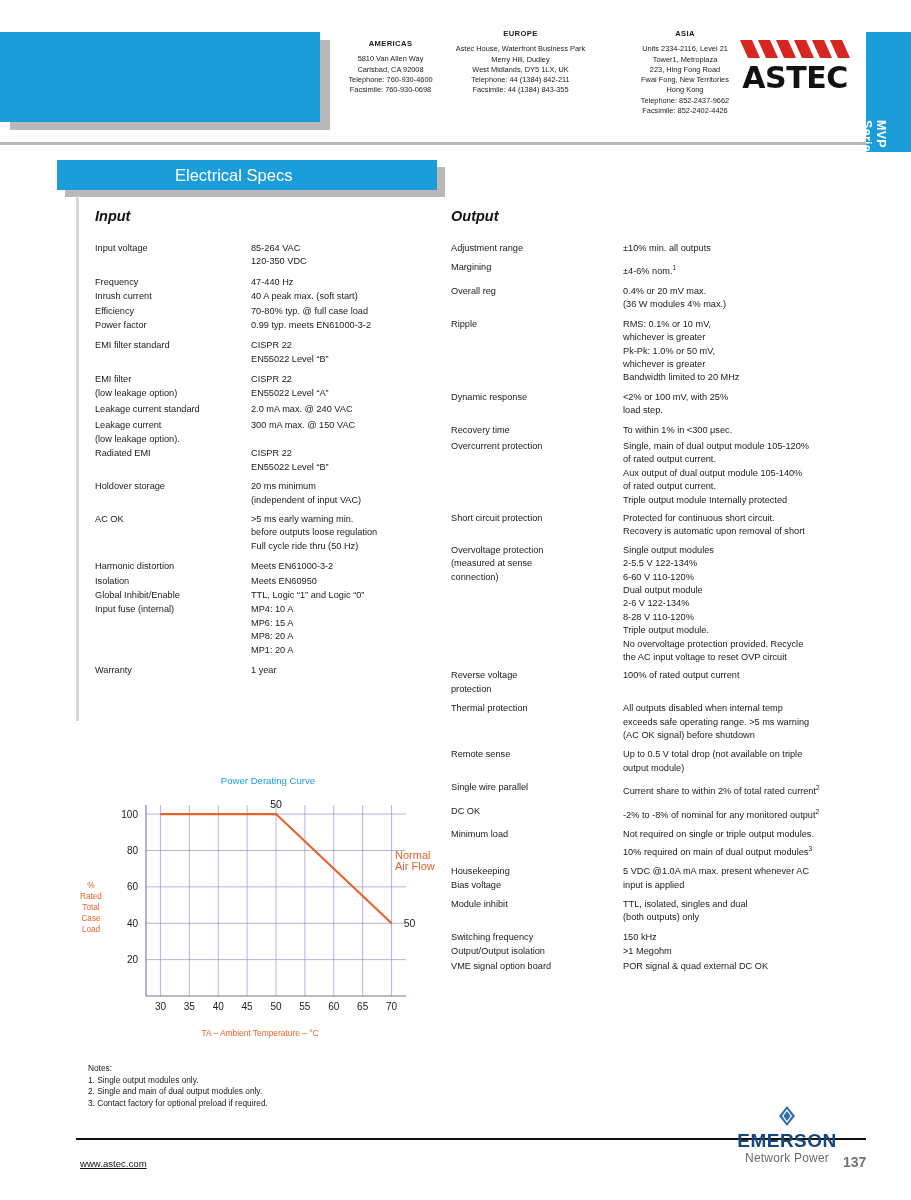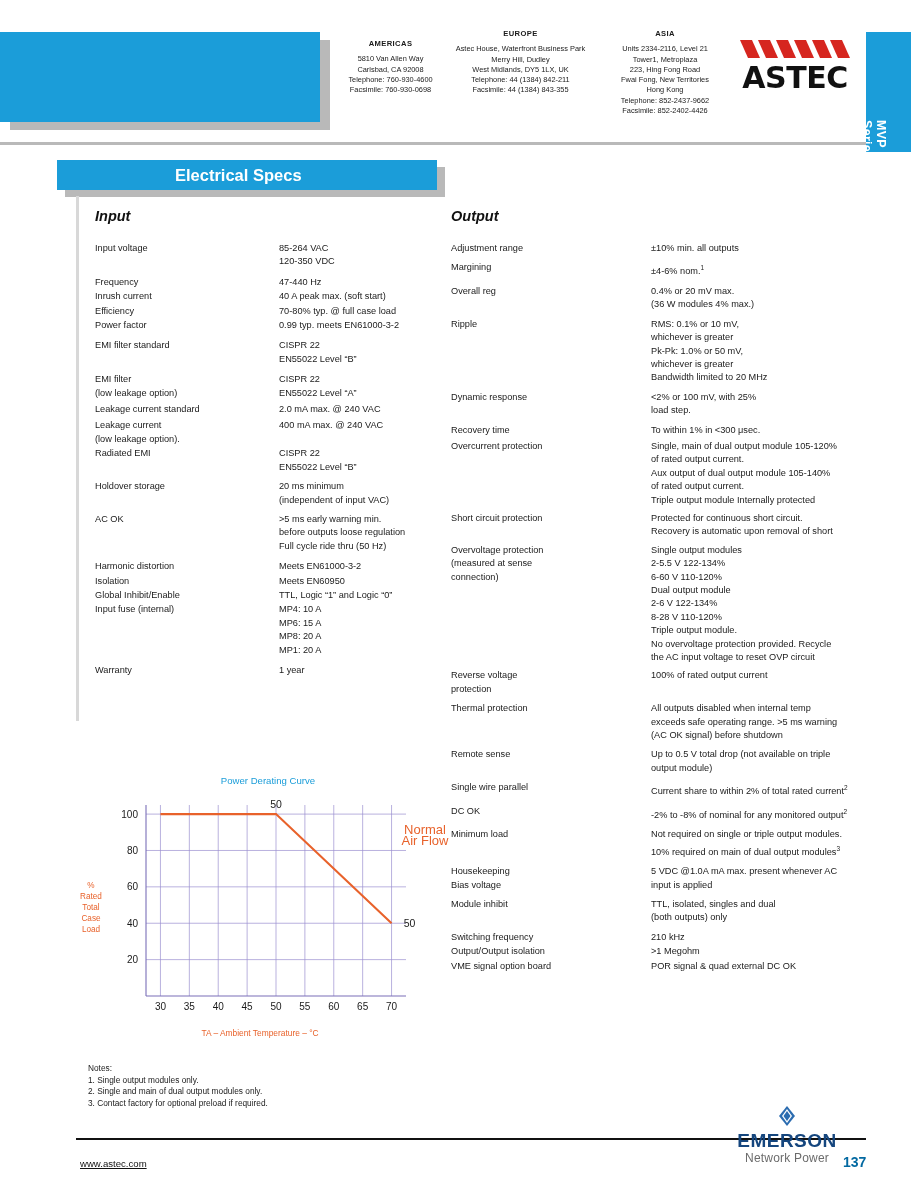--- a/index.html
+++ b/index.html
@@ -37,61 +37,61 @@
     position:absolute; left:860px; top:120px;
     writing-mode: vertical-rl;
     color:#ffffff; font-weight:bold; font-size:12.5px; letter-spacing:.3px;
   }
   .hdr-rule { position:absolute; left:0px; top:142px; width:866px; height:3px; background:#b9b9b9; }
 
   
   .title-shadow { position:absolute; left:65px; top:167px; width:380px; height:30px; background:#b9b9b9; }
   .title-bar { position:absolute; left:57px; top:160px; width:380px; height:30px; background:#1b9dd9; }
   .title-bar .t {
-    color:#fff; font-weight:bold; font-size:16.5px; line-height:30px; padding-left:118px;
+    color:#fff; font-weight:normal; font-size:16.5px; line-height:30px; padding-left:118px;
   }
   .left-rail { position:absolute; left:76px; top:196px; width:3px; height:525px; background:#d8d8d8; }
 
   
   .col { position:absolute; font-size:9.2px; }
   .col-left { left:95px; top:208px; width:350px; }
   .col-right { left:451px; top:208px; width:420px; }
   .sec-head {
     font-style:italic; font-weight:bold; font-size:14.5px; margin-bottom:18px; color:#111;
   }
   .row { display:flex; align-items:flex-start; margin-bottom:1px; }
   .row .lbl { width:156px; flex:0 0 156px; line-height:13.4px; }
-  .row .val { flex:1; line-height:13.4px;margin-left:28px; }
+  .row .val { flex:1; line-height:13.4px; }
   .col-right .row .lbl { width:172px; flex:0 0 172px; }
   sup { font-size:6.5px; vertical-align:super; }
 
   
   .chart-wrap { position:absolute; left:88px; top:775px; width:345px; height:275px; }
   .chart-title { color:#1b9dd9; font-size:9.6px; text-align:center; width:280px; margin-left:40px; }
   .chart-svg { position:absolute; left:0; top:16px; }
   .axis-lbl-y {
     position:absolute; left:78px; top:880px; width:26px;
     color:#e8622b; font-size:8.2px; line-height:11px; text-align:center;
   }
   .axis-lbl-x {
     position:absolute; left:130px; top:1028px; width:260px;
     color:#e8622b; font-size:8.4px; text-align:center;
   }
   .airflow {
-    position:absolute; left:395px; top:824px; width:60px;
-    color:#e8622b; font-size:13px; line-height:11px;text-align:center;
+    position:absolute; left:395px; top:850px; width:60px;
+    color:#e8622b; font-size:11px; line-height:11px;
   }
 
   
   .notes { position:absolute; left:88px; top:1063px; font-size:8.3px; line-height:11.6px; }
 
   
   .foot-rule { position:absolute; left:76px; top:1138px; width:790px; height:1.6px; background:#111; }
   .foot-url { position:absolute; left:80px; top:1158px; font-size:9.6px; color:#111; }
-  .page-no { position:absolute; left:843px; top:1154px; font-size:14px; font-weight:bold; color:#0369a1; }
+  .page-no { position:absolute; left:843px; top:1154px; font-size:14px; font-weight:bold; color:#737373; }
   .emerson { position:absolute; left:722px; top:1105px; width:130px; text-align:center; }
   .emerson-word { color:#15467e; font-weight:bold; font-size:19px; letter-spacing:.5px; line-height:20px; }
   .emerson-sub { color:#6b6b6b; font-size:12px; letter-spacing:.2px; }
 </style>
 </head>
 <body>
 
 <div class="hdr">
   <div class="hdr-shadow"></div>
   <div class="hdr-blue"></div>
@@ -110,21 +110,21 @@
     <div class="ttl">EUROPE</div>
     <div>
       <div>Astec House, Waterfront Business Park</div>
       <div>Merry Hill, Dudley</div>
       <div>West Midlands, DY5 1LX, UK</div>
       <div>Telephone: 44 (1384) 842-211</div>
       <div>Facsimile: 44 (1384) 843-355</div>
     </div>
   </div>
 
-  <div class="addr-col" style="left:600px; top:29px; width:130px;">
+  <div class="addr-col" style="left:620px; top:29px; width:130px;">
     <div class="ttl">ASIA</div>
     <div>
       <div>Units 2334-2116, Level 21</div>
       <div>Tower1, Metroplaza</div>
       <div>223, Hing Fong Road</div>
       <div>Fwai Fong, New Territories</div>
       <div>Hong Kong</div>
       <div>Telephone: 852-2437-9662</div>
       <div>Facsimile: 852-2402-4426</div>
     </div>
@@ -230,21 +230,21 @@
           <div>2.0 mA max. @ 240 VAC</div>
         </div>
       </div>
       <div style="height: 2px;"></div>
       <div class="row">
         <div class="lbl">
           <div>Leakage current</div>
           <div>(low leakage option).</div>
         </div>
         <div class="val">
-          <div>400 mA max. @ 240 VAC</div>
+          <div>300 mA max. @ 150 VAC</div>
         </div>
       </div>
       <div class="row">
         <div class="lbl">
           <div>Radiated EMI</div>
         </div>
         <div class="val">
           <div>CISPR 22</div>
           <div>EN55022 Level “B”</div>
         </div>
@@ -501,21 +501,21 @@
           <div>TTL, isolated, singles and dual</div>
           <div>(both outputs) only</div>
         </div>
       </div>
       <div style="height: 5px;"></div>
       <div class="row">
         <div class="lbl">
           <div>Switching frequency</div>
         </div>
         <div class="val">
-          <div>210 kHz</div>
+          <div>150 kHz</div>
         </div>
       </div>
       <div class="row">
         <div class="lbl">
           <div>Output/Output isolation</div>
         </div>
         <div class="val">
           <div>&gt;1 Megohm</div>
         </div>
       </div>

